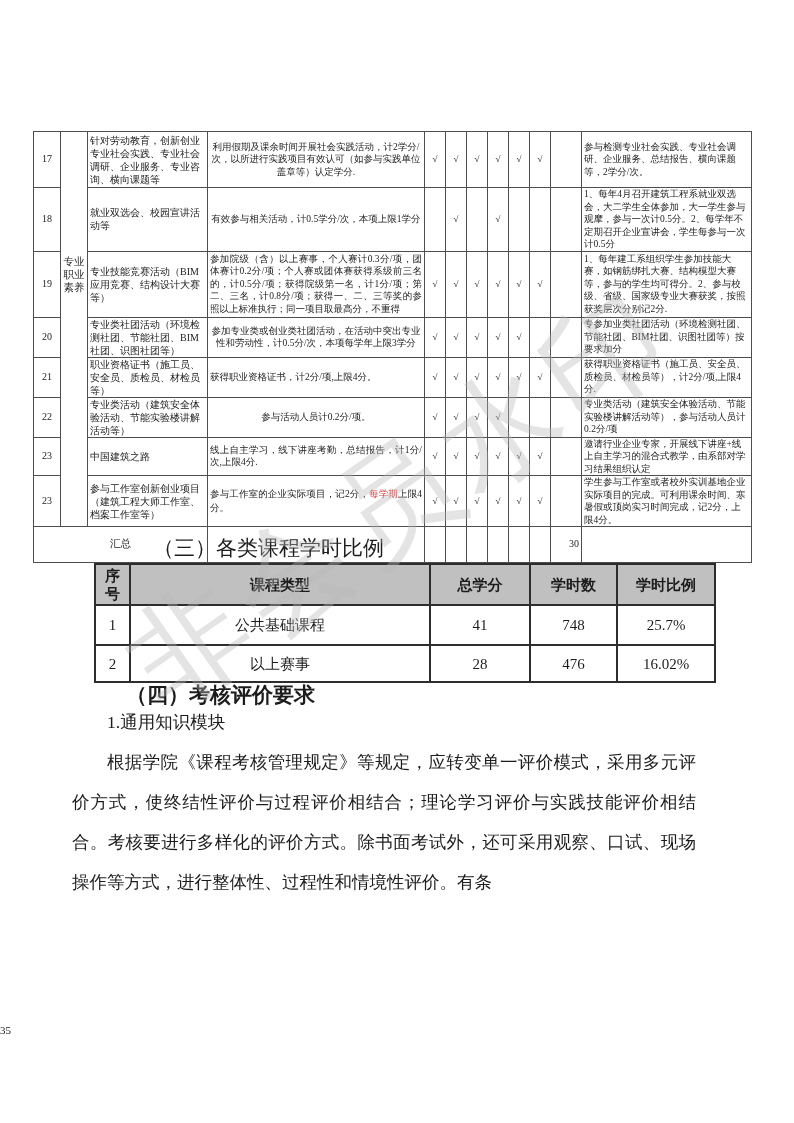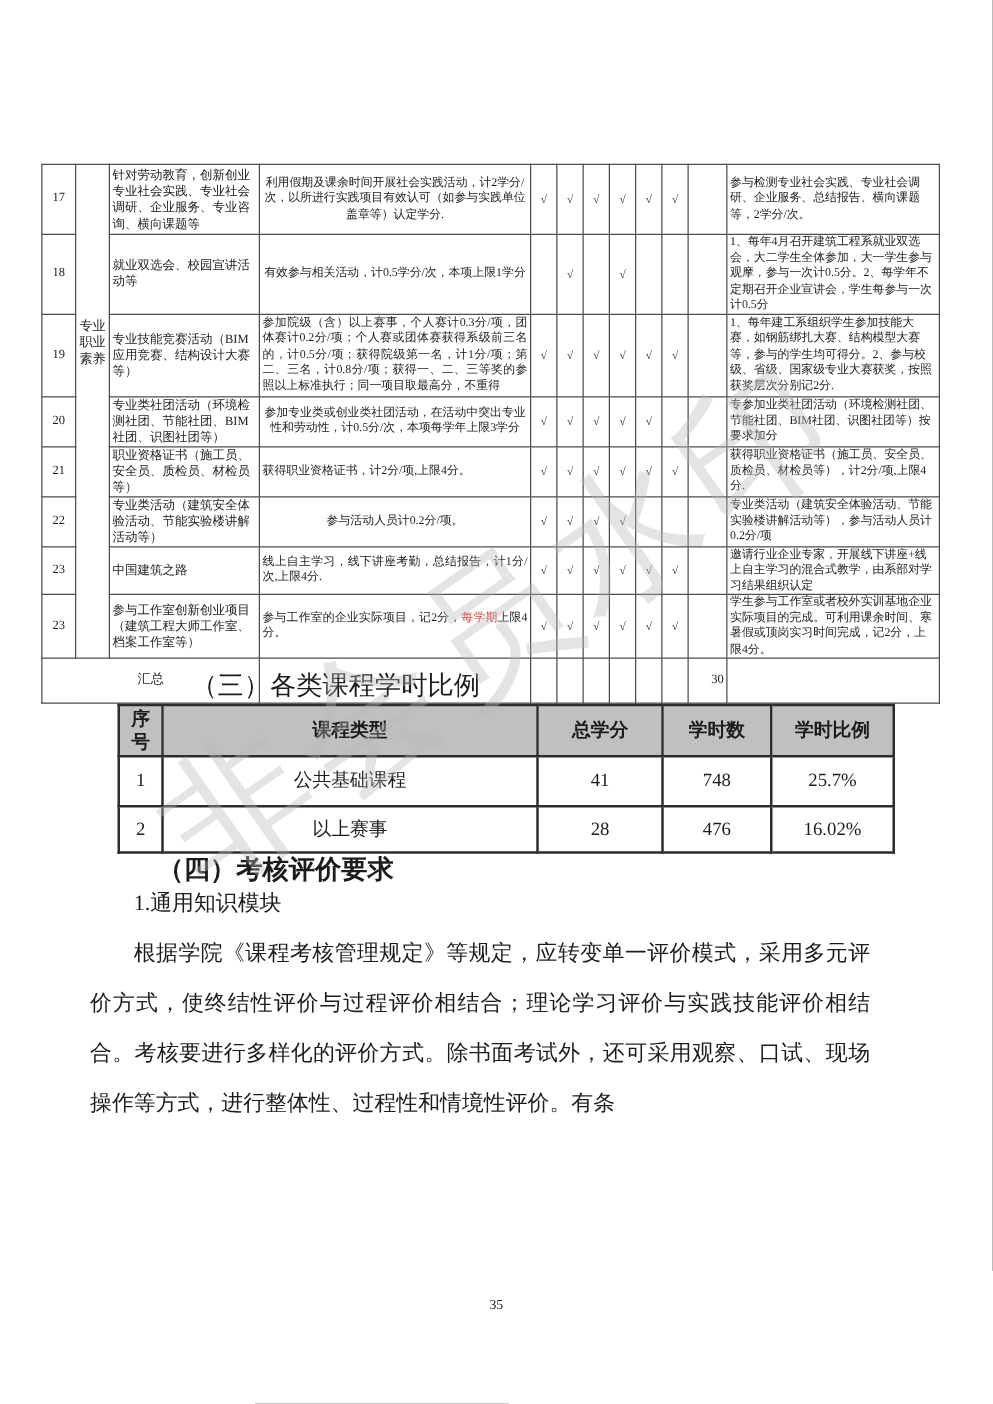--- a/index.html
+++ b/index.html
@@ -40,21 +40,21 @@
                    vertical-align:middle; overflow:hidden; padding:0 3px; }
   .t2 th { background:#c0c0c0; font-weight:600; }
   
   .h3 { position:absolute; left:153px; top:534px; font-size:21px; font-weight:normal; z-index:2; }
   .h4 { position:absolute; left:126px; top:681px; font-size:21px; font-weight:bold; z-index:2; }
   .body-text { position:absolute; left:72px; top:702px; width:624px; z-index:2;
                font-size:17.5px; line-height:40px; }
   .body-text .subheading { text-indent:2em; }
   .body-text .para { text-indent:2em; text-align:justify; }
   .pagenum { position:absolute; left:0; top:1024px; width:100%;
-             text-align:center; font-size:11px; z-index:2;margin-top:14px; }
+             font-size:11px; z-index:2; }
 </style>
 </head>
 <body>
 
 <div class="page">
 
   <div class="watermark">非会员水印</div>
 
   <table class="t1">
     <colgroup>

